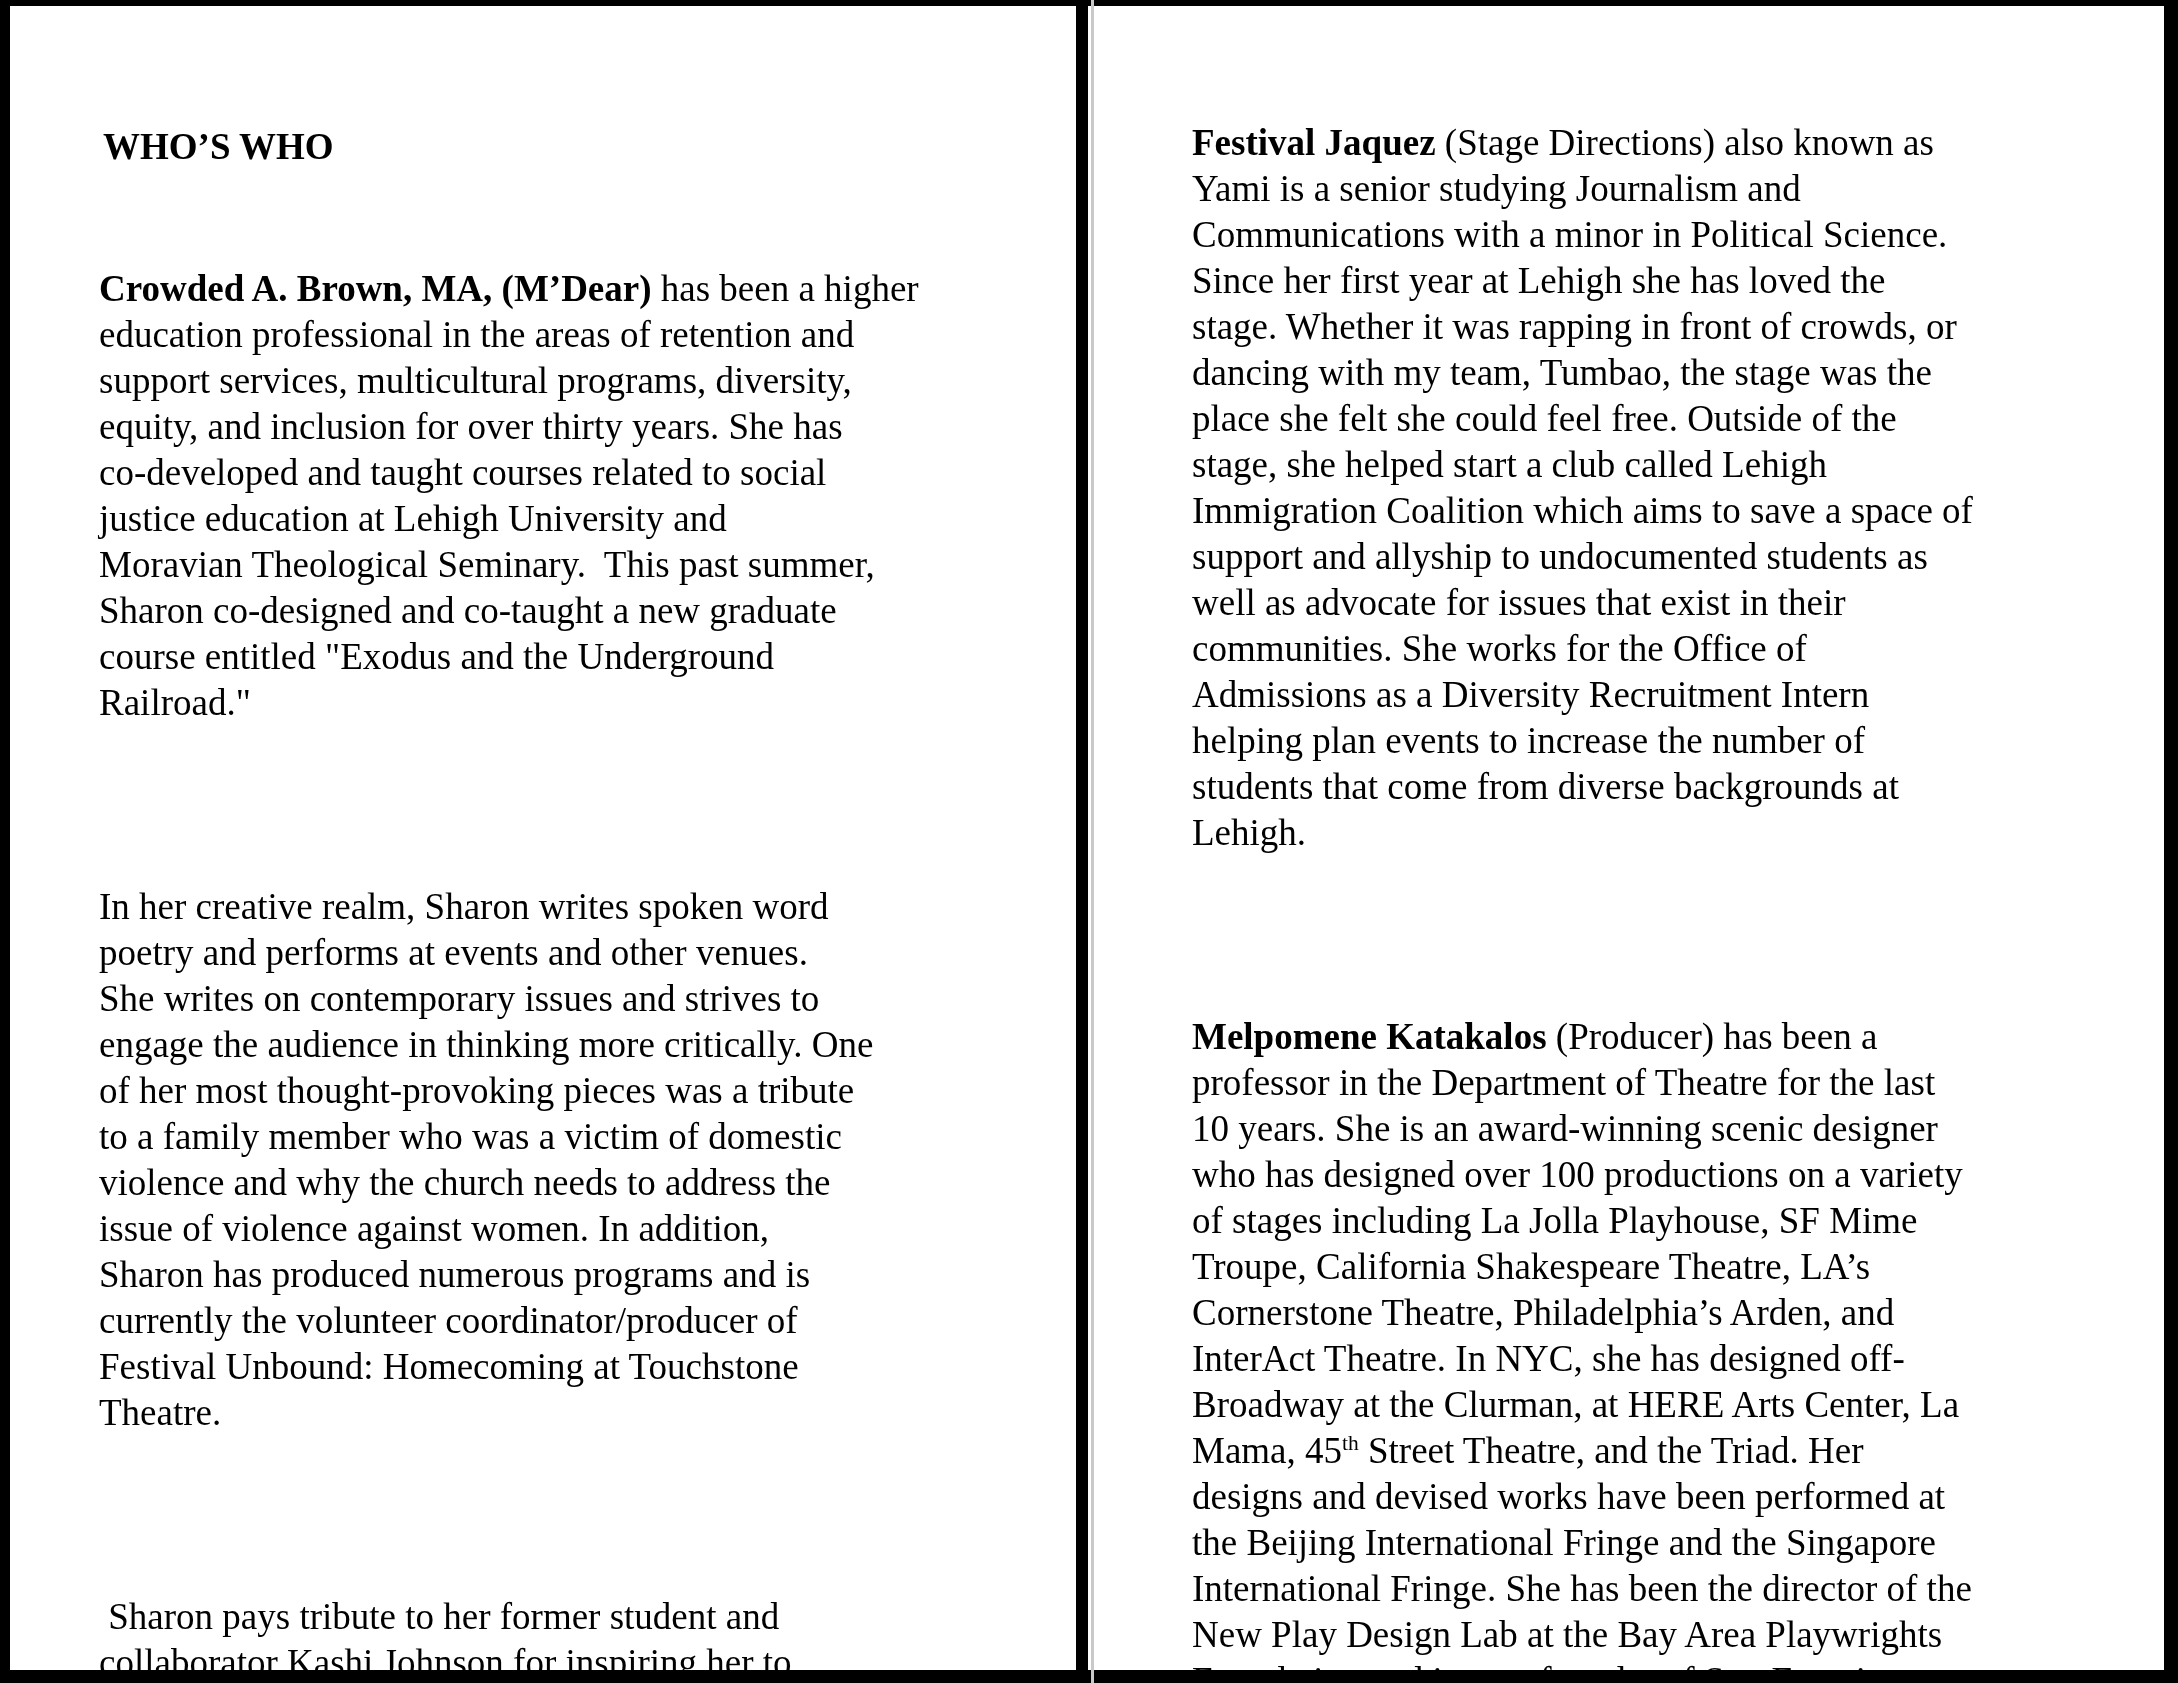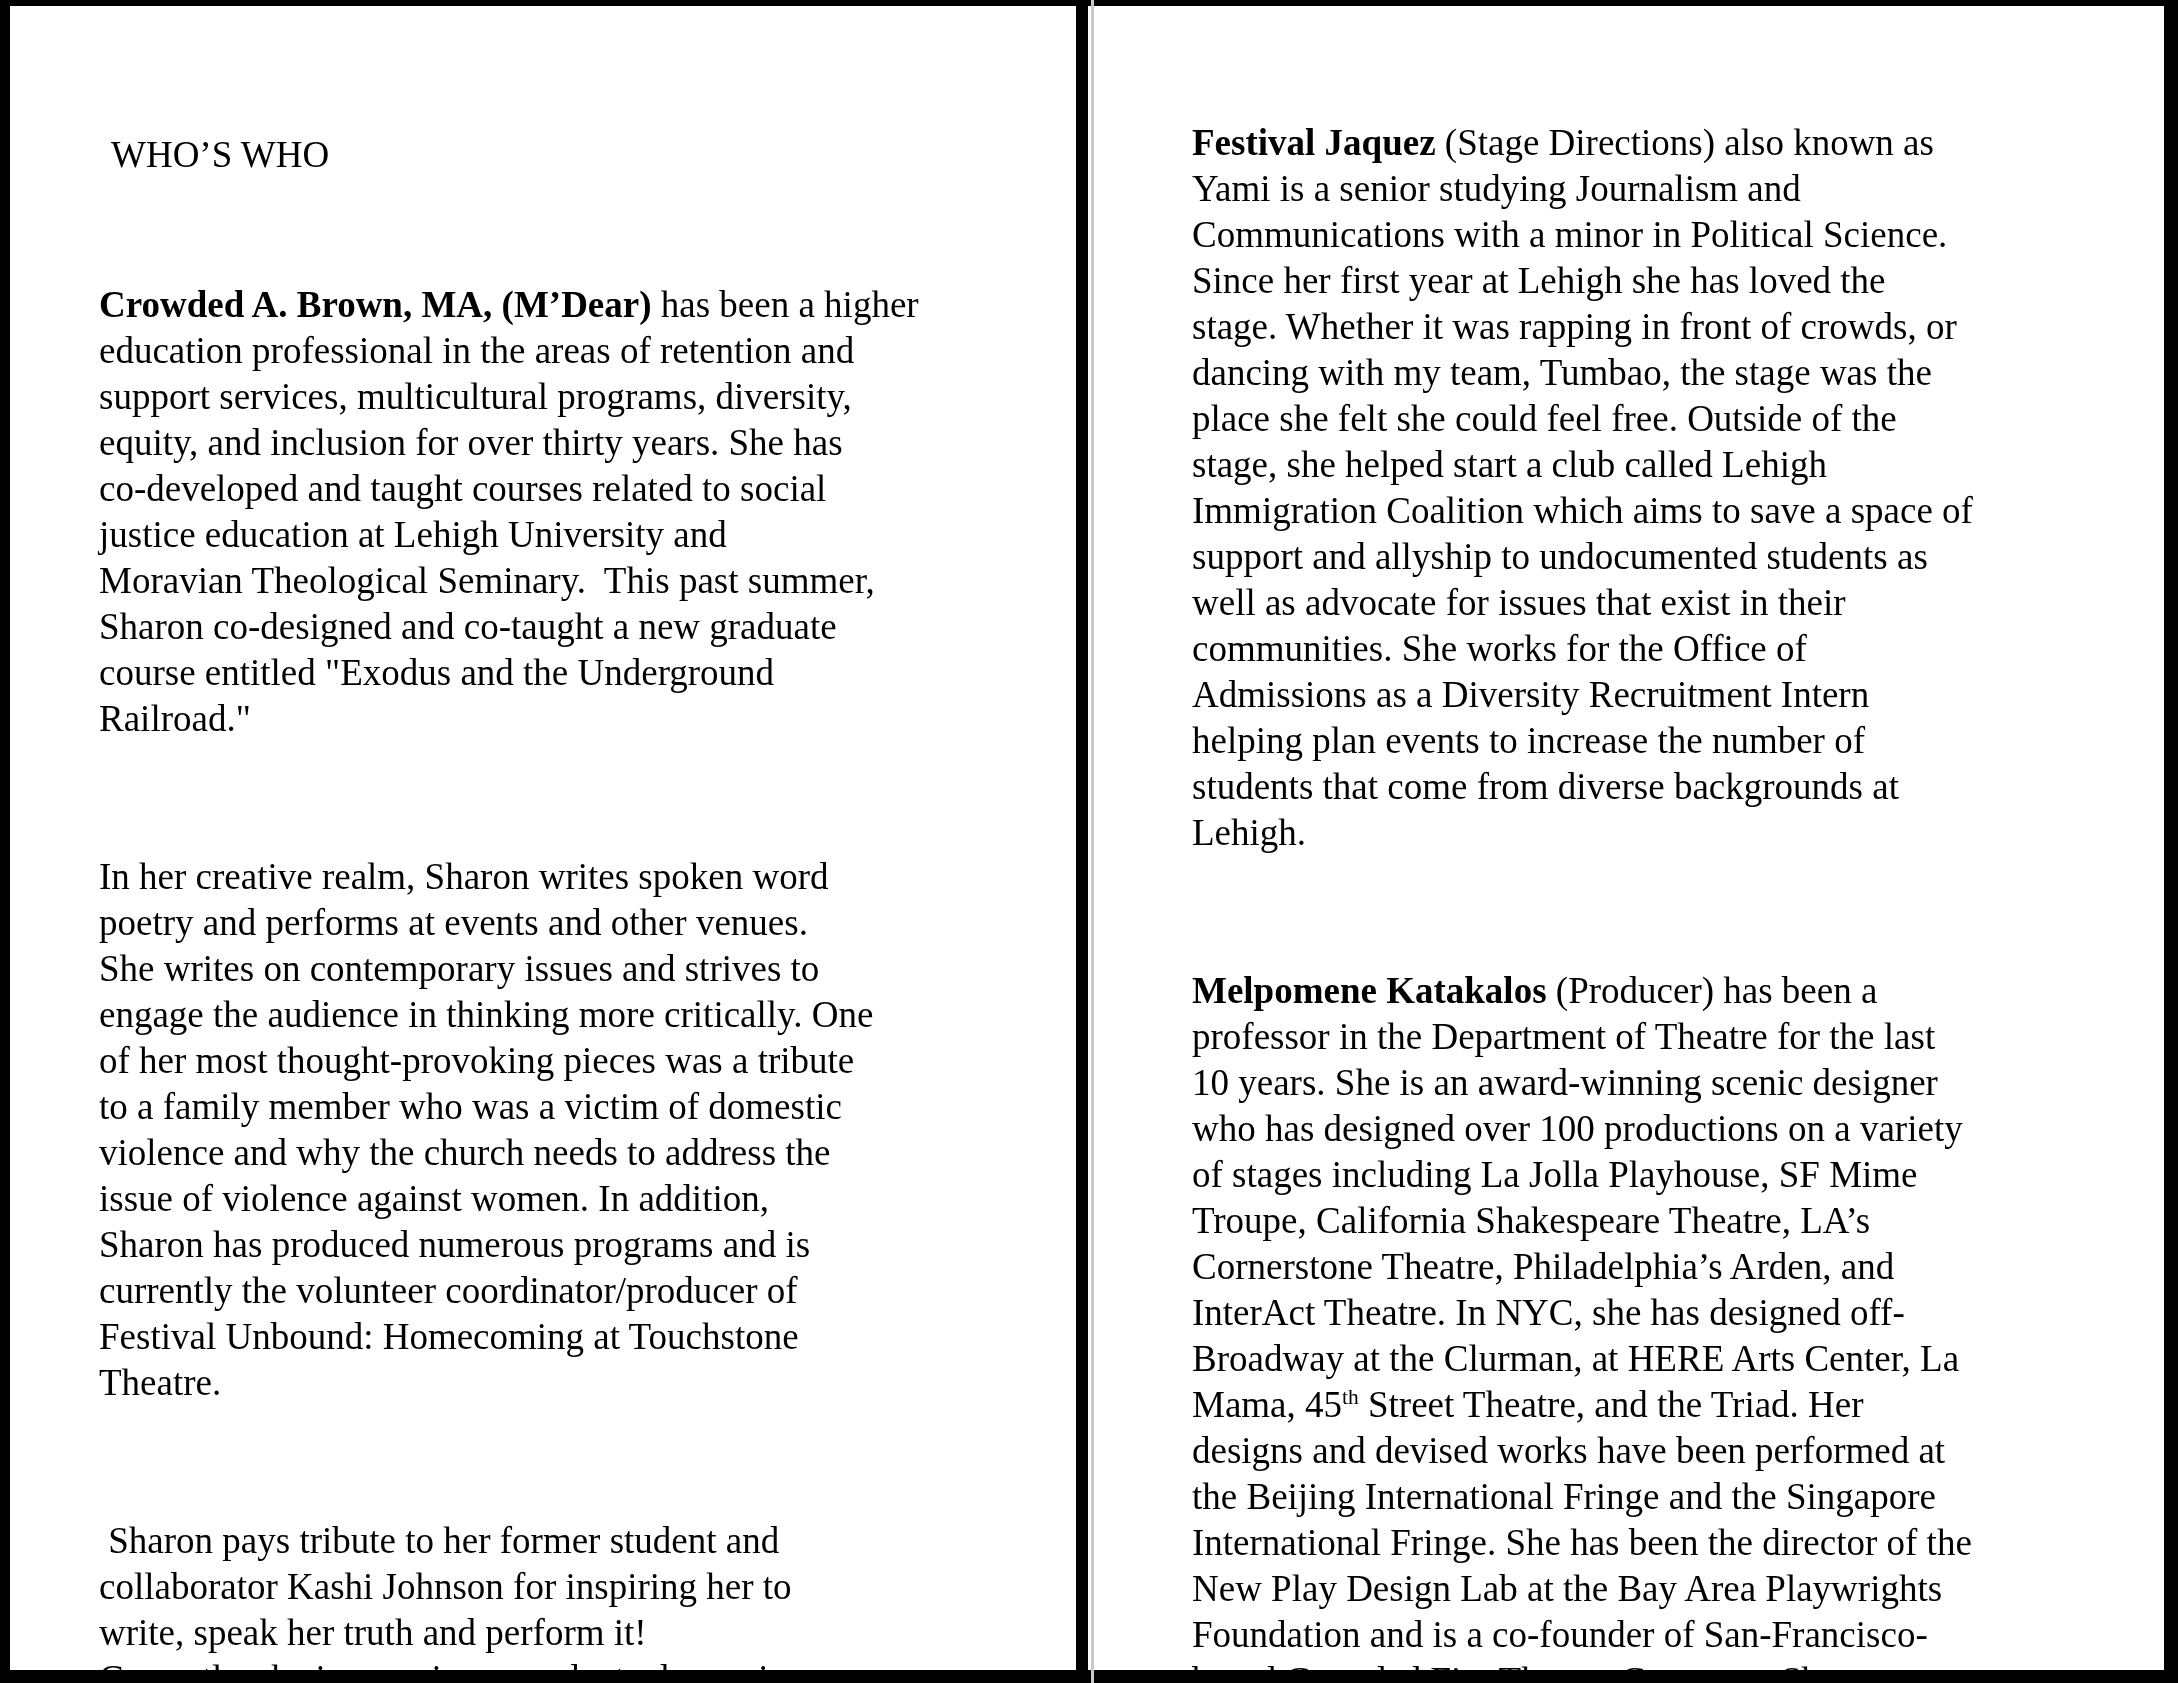--- a/index.html
+++ b/index.html
@@ -35,23 +35,23 @@
   }
   .col {
     position: absolute;
     top: 28px;
     font-size: 37px;
     line-height: 46px;
     white-space: pre-wrap;
   }
   .col-left  { left: 99px;  width: 968px; }
   .col-right { left: 1192px; width: 970px; }
-  .heading { font-weight: normal; margin: 12px; }
+  .heading { font-weight: bold; margin: 4px; }
   .para { margin: 0; white-space: pre-wrap; }
-  .para.gap { margin-top: 20px; }
+  .para.gap { margin-top: 66px; }
   .b { font-weight: bold; }
   sup {
     font-size: 0.58em;
     line-height: 0;
     vertical-align: super;
     text-align: center;
   }
 </style>
 </head>
 <body>

